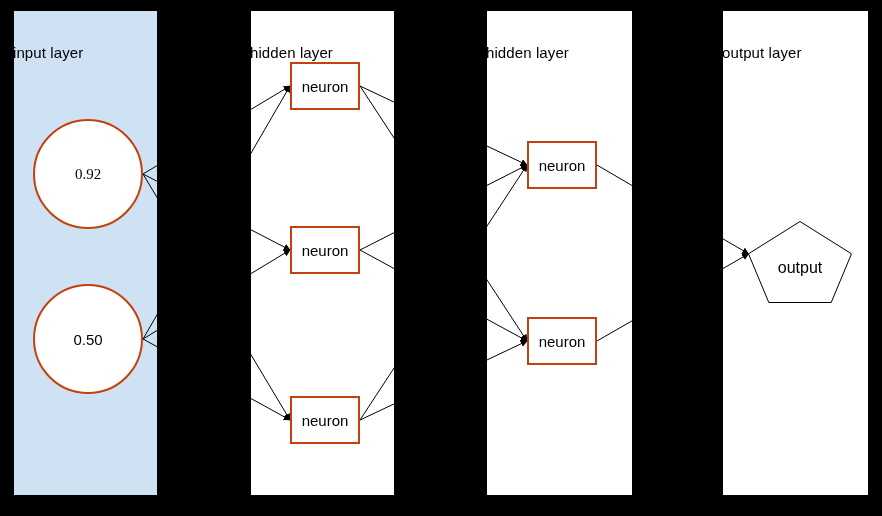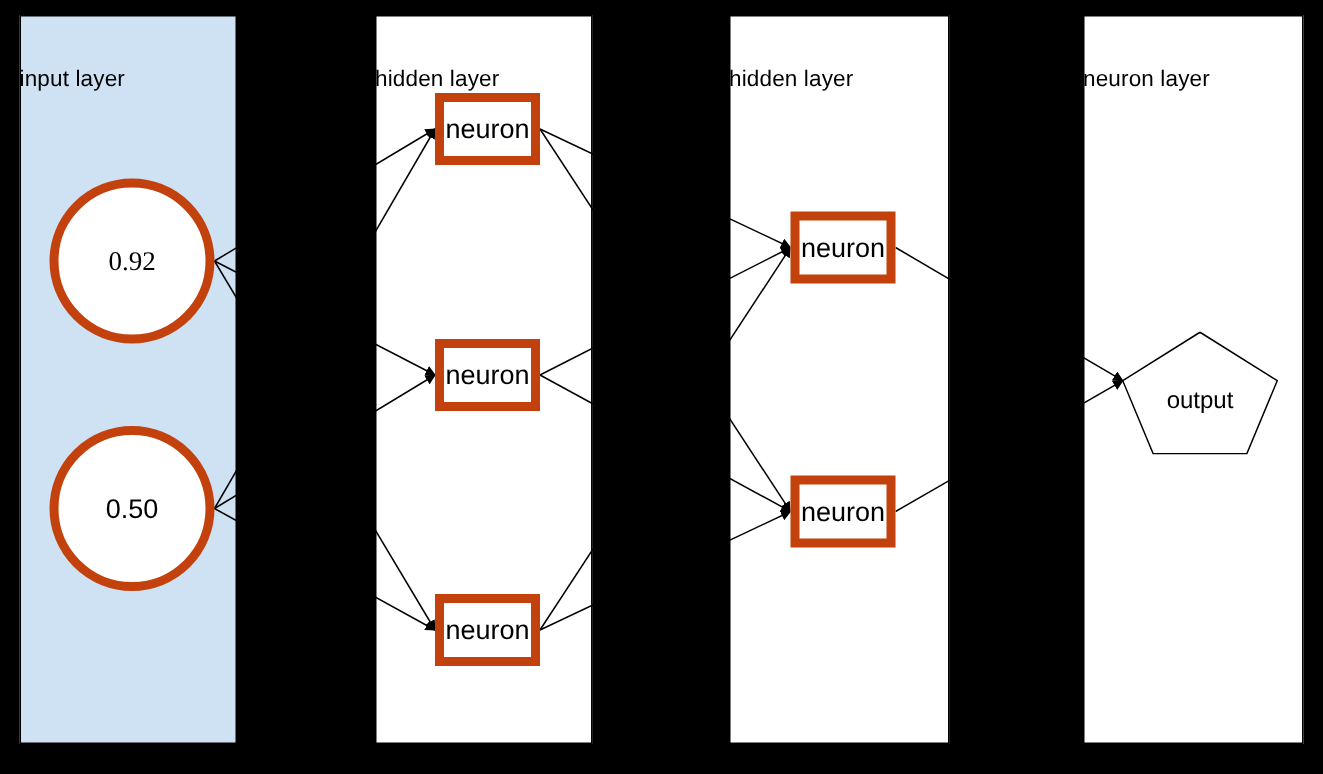--- a/index.html
+++ b/index.html
@@ -31,25 +31,25 @@
   .edges{
     position:absolute;
     left:0;top:0;
     width:882px;height:516px;
     overflow:visible;
   }
   .node{
     position:absolute;
     box-sizing:border-box;
     background:#ffffff;
-    border:6px solid #c2410c;
+    border:2px solid #c2410c;
     display:flex;
     align-items:center;
     justify-content:center;
-    font-size:18px;
+    font-size:15px;
     color:#000000;
     z-index:4;
   }
   .node.circle{border-radius:50%;}
   .penta-wrap{
     position:absolute;
     z-index:4;
   }
   .penta-label{
     position:absolute;
@@ -117,15 +117,15 @@
       <div class="node" style="left: 527px; top: 317px; width: 70px; height: 48px;">neuron</div>
       <div class="penta-wrap" style="left: 748px; top: 221px; width: 104px; height: 82px;"><svg width="104" height="82" viewBox="0 0 104 82">
           <polygon points="52,0.5 103.5,32.800000000000004 83.2,81.5 20.8,81.5 0.5,32.800000000000004" fill="#ffffff" stroke="#000000" stroke-width="1"></polygon>
         </svg><div class="penta-label">output</div></div>
     </div>
 
   <div id="titles">
       <div class="layer-title" style="left: 13px; width: 145px; top: 24px;">input layer</div>
       <div class="layer-title" style="left: 250px; width: 145px; top: 24px;">hidden layer</div>
       <div class="layer-title" style="left: 486px; width: 147px; top: 24px;">hidden layer</div>
-      <div class="layer-title" style="left: 722px; width: 147px; top: 24px;">neuron layer</div>
+      <div class="layer-title" style="left: 722px; width: 147px; top: 24px;">output layer</div>
     </div>
 </div>
 
 </body></html>

